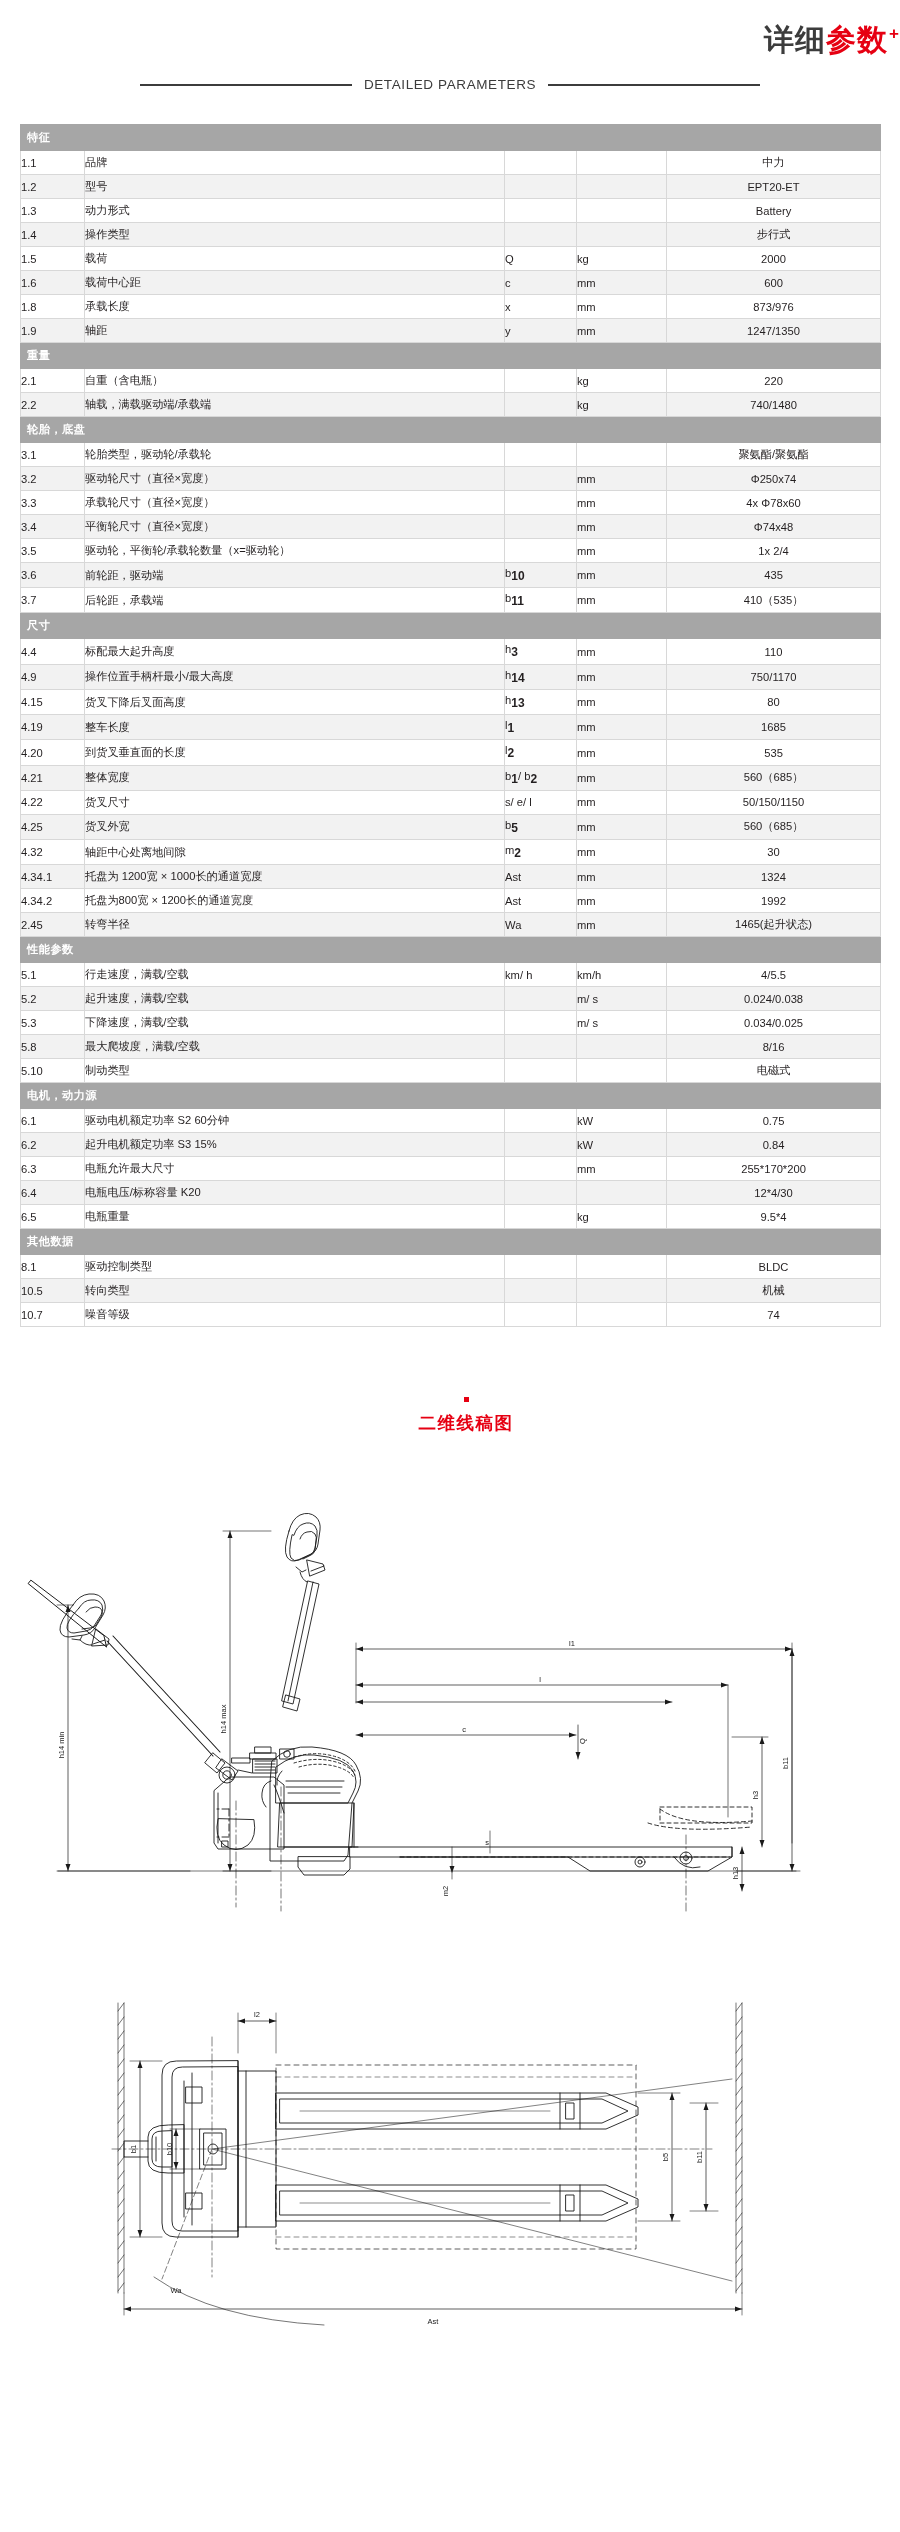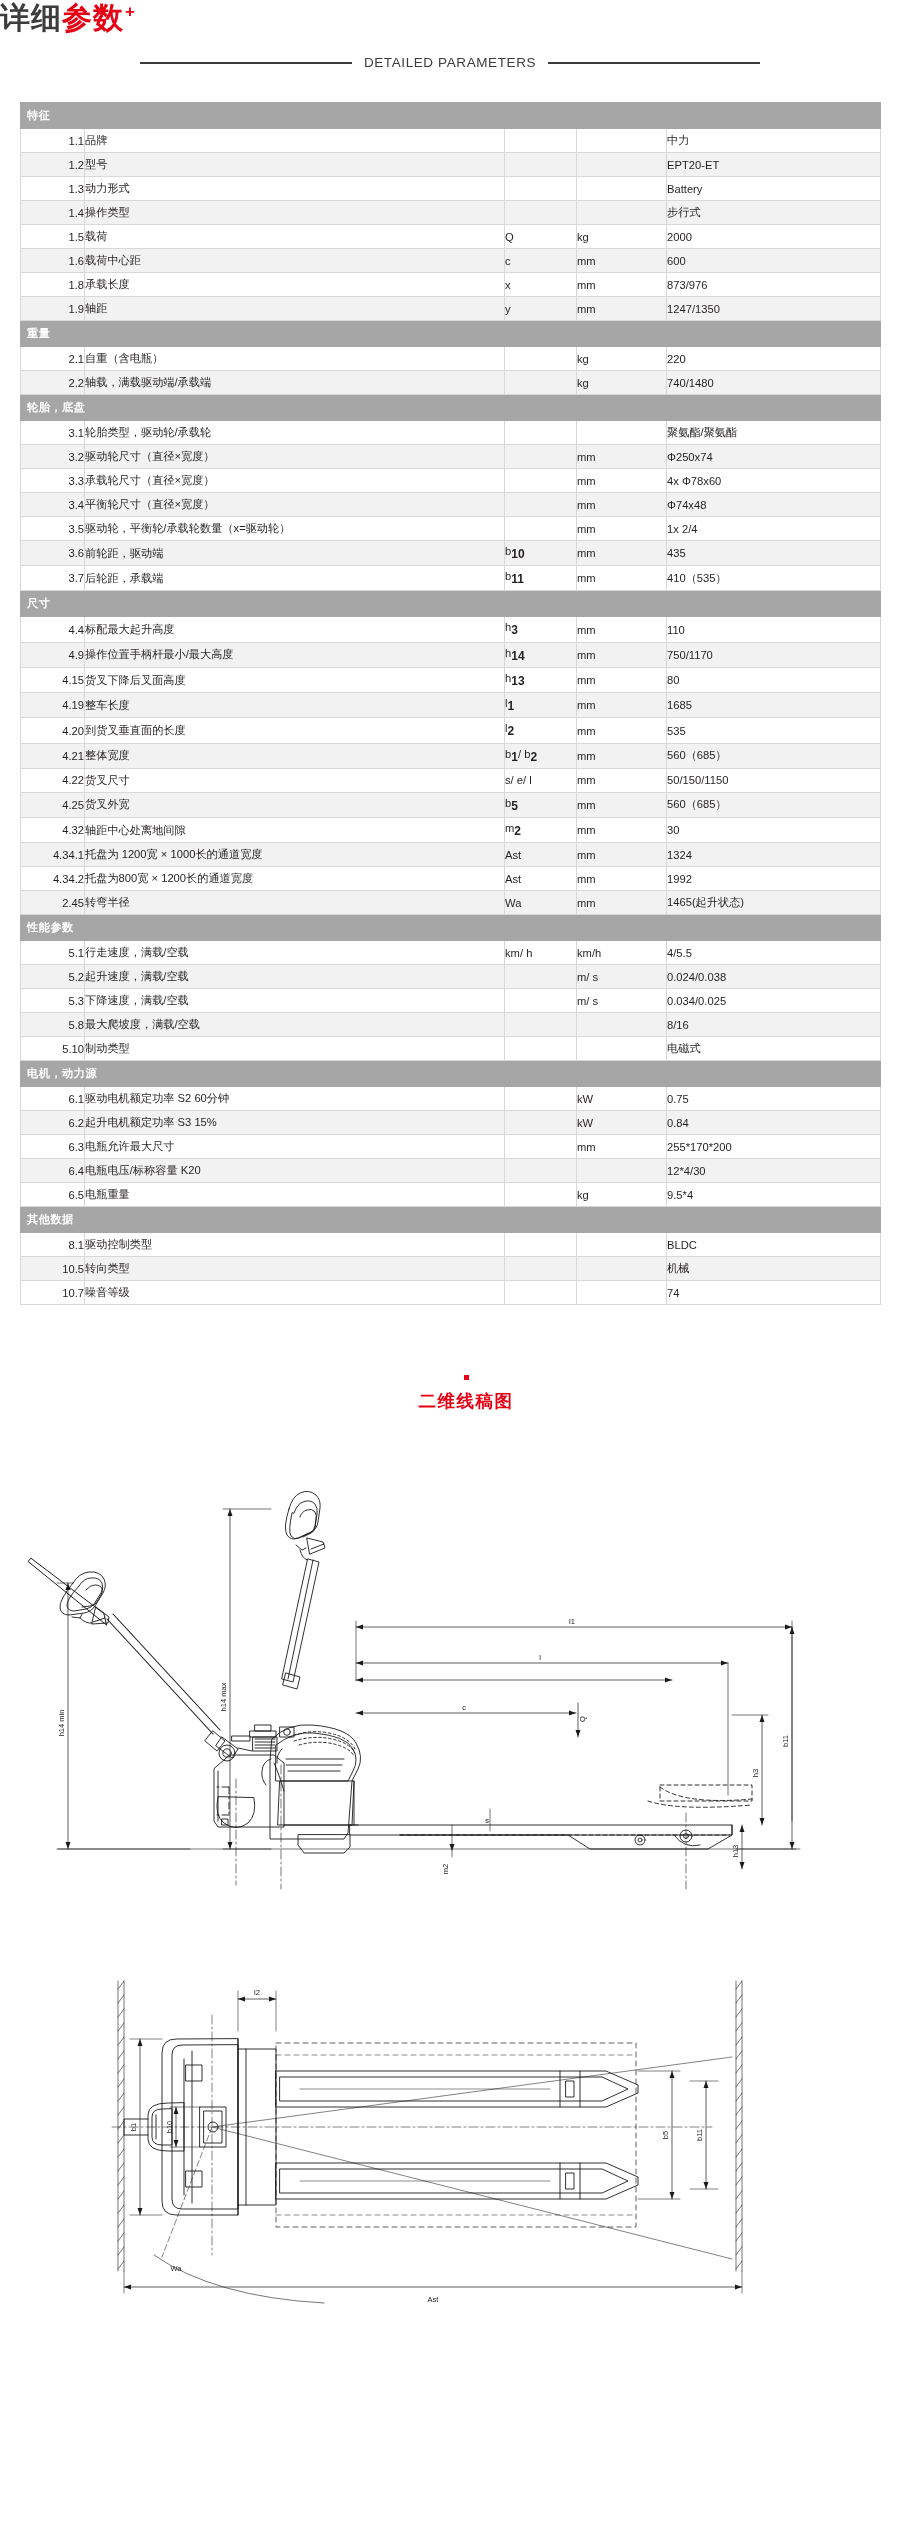--- a/index.html
+++ b/index.html
@@ -10,21 +10,22 @@
   body {
     width: 900px;
     min-height: 2532px;
     font-family: "Liberation Sans", "DejaVu Sans", sans-serif;
     color: #231f20;
     -webkit-font-smoothing: antialiased;
   }
 
   
   .page-header {
-    text-align: left;
+    padding-top: 22px;
+    text-align: right;
   }
   .title-cn {
     font-size: 30px;
     font-weight: bold;
     letter-spacing: 1px;
     line-height: 1.2;
     display: inline-block;
     position: relative;
   }
   .title-cn .seg-dark { color: #3c3c3c; }
@@ -83,25 +84,25 @@
     color: #ffffff;
     font-weight: bold;
     border: 1px solid #a6a6a6;
     padding-left: 6px;
     height: 17px;
     letter-spacing: 0.5px;
   }
   tr.odd td  { background: #ffffff; }
   tr.even td { background: #f2f2f2; }
 
-  td.no    { padding-left: 6px; text-align: right; }
+  td.no    { padding-left: 6px; }
   td.name  { padding-left: 8px; }
   td.sym   { padding-left: 7px; }
   td.unit  { padding-left: 7px; }
-  td.val   { text-align: left; margin-left: 8px; }
+  td.val   { text-align: center; margin-left: 8px; }
   sub { font-size: 12px; font-weight: bold; }
 
   
   .draw-head {
     margin: 70px 0 0 32px;
     display: flex;
     align-items: center;
     gap: 7px;
     flex-direction: column;
   }

